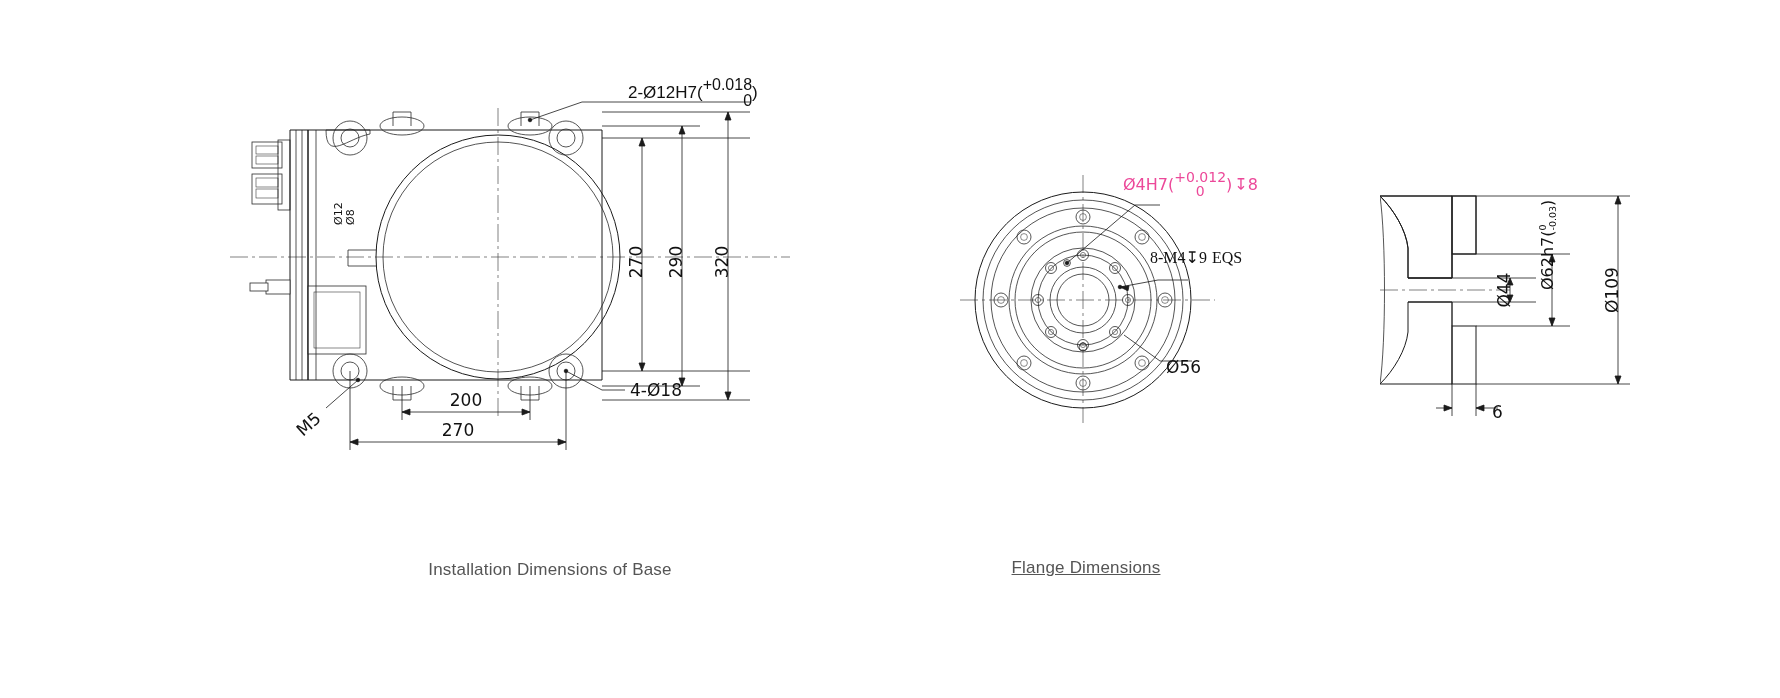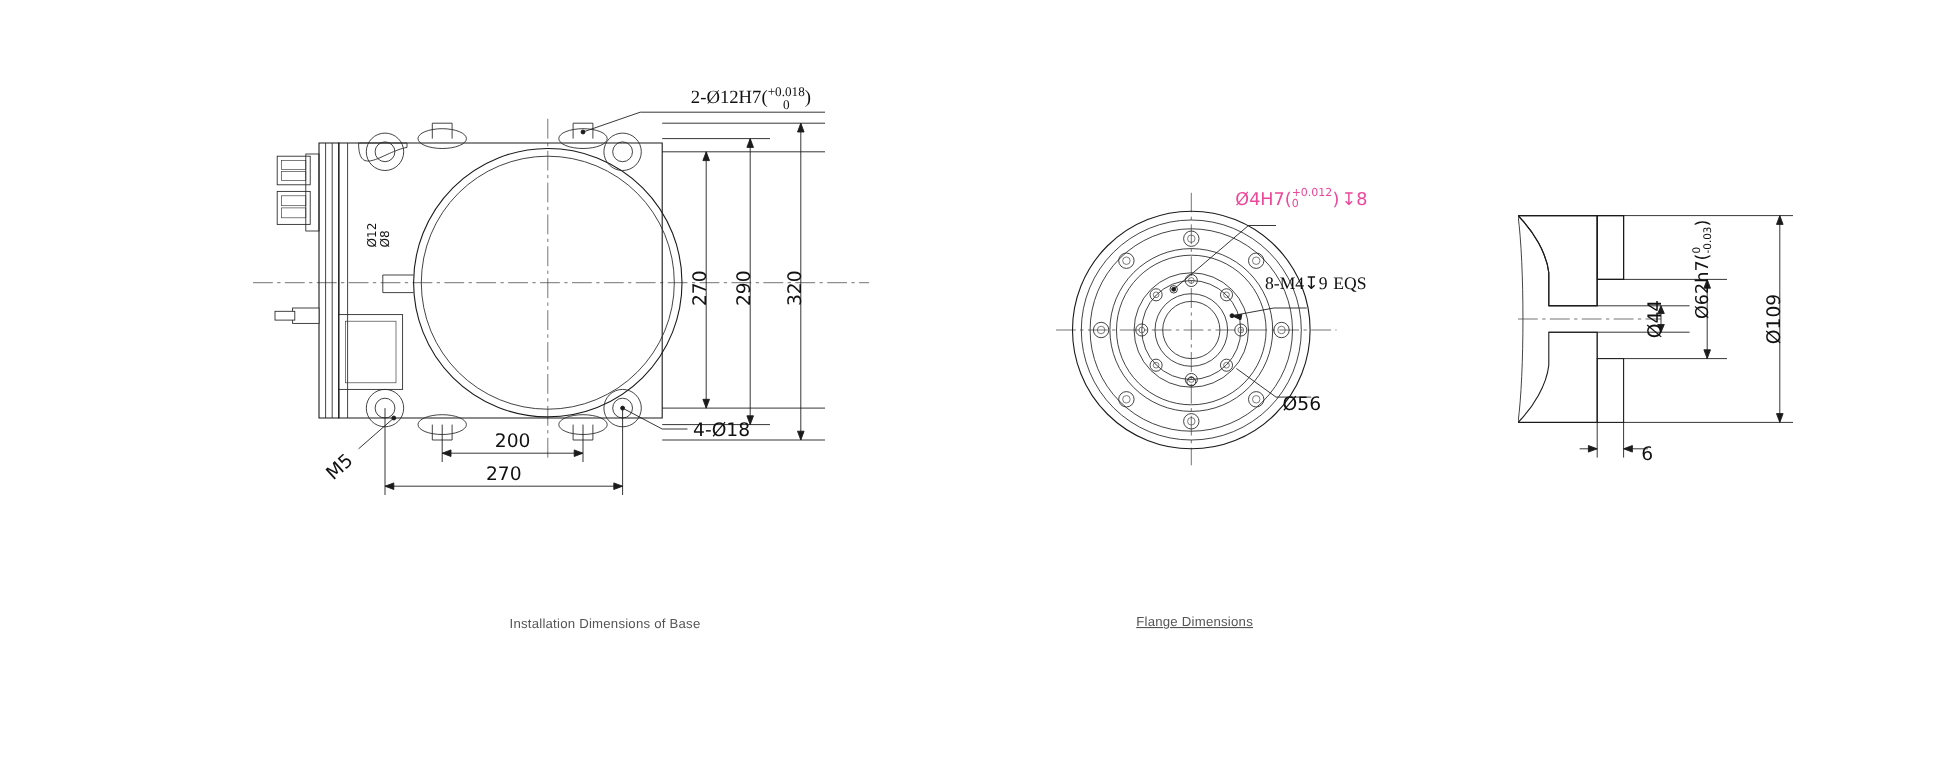--- a/index.html
+++ b/index.html
@@ -19,21 +19,21 @@
     width: 1780px;
     height: 698px;
     background: #ffffff;
   }
   .panel {
     position: absolute;
   }
   .caption {
     position: absolute;
     text-align: center;
-    font-size: 12px;
+    font-size: 17px;
     color: #555555;
     letter-spacing: 0.2px;
     white-space: nowrap;
   }
   svg { display: block; }
   .ln { stroke: #1b1b1b; stroke-width: 1; fill: none; }
   .ln-thin { stroke: #2a2a2a; stroke-width: 0.8; fill: none; }
   .ln-vthin { stroke: #3a3a3a; stroke-width: 0.6; fill: none; }
   .dim { stroke: #1b1b1b; stroke-width: 0.8; fill: none; }
   .center { stroke: #4a4a4a; stroke-width: 0.7; fill: none; stroke-dasharray: 18 4 3 4; }
@@ -175,22 +175,22 @@
         <line x1="372" y1="300" x2="395" y2="300"></line>
         <circle cx="336" cy="281" r="1.8" fill="#1b1b1b"></circle>
 
         <line x1="128" y1="290" x2="96" y2="318"></line>
         <circle cx="128" cy="290" r="1.8" fill="#1b1b1b"></circle>
       </g>
       <text class="txt" x="92" y="330" text-anchor="end" transform="rotate(-42 92 330)">M5</text>
       <text class="txt" x="400" y="306">4-Ø18</text>
     </svg>
 
-    <div style="position:absolute; left:398px; top:-12px; white-space:nowrap; font-family:Liberation Serif, serif; font-size:17px; color:#111;">
-      <span>2-Ø12H7(</span><span style="display:inline-block; vertical-align:middle; line-height:1; text-align:center; font-size:12px; position:relative; top:-1px;">
+    <div style="position:absolute; left:398px; top:-12px; white-space:nowrap; font-family:Liberation Sans, sans-serif; font-size:17px; color:#111;">
+      <span>2-Ø12H7(</span><span style="display:inline-block; vertical-align:middle; line-height:1; text-align:right; font-size:16px; position:relative; top:-1px;">
         <span style="display:block;">+0.018</span>
         <span style="display:block;">0</span>
       </span><span>)</span>
     </div>
   </div>
 
   <div class="caption" style="left:270px; top:560px; width:560px;">Installation Dimensions of Base</div>
 
   <div class="panel" style="left:960px; top:175px; width:260px; height:250px;">
     <svg width="260" height="250" viewBox="0 0 260 250">
@@ -262,21 +262,21 @@
         <circle cx="160" cy="112" r="1.8" fill="#1b1b1b"></circle>
         <path d="M160 112 l9 -1.2 l-1 5 z" fill="#1b1b1b"></path>
 
         <line x1="164" y1="160" x2="200" y2="186"></line>
         <line x1="200" y1="186" x2="232" y2="186"></line>
       </g>
       <text class="txt" x="206" y="198">Ø56</text>
     </svg>
 
     <div style="position:absolute; left:163px; top:-4px; white-space:nowrap; font-family:'DejaVu Sans',sans-serif; font-size:16px; color:#ec4899;">
-      <span>Ø4H7(</span><span style="display:inline-block; vertical-align:middle; line-height:1; text-align:left; font-size:10px; position:relative; top:-1px;">
+      <span>Ø4H7(</span><span style="display:inline-block; vertical-align:middle; line-height:1; text-align:center; font-size:14px; position:relative; top:-1px;">
         <span style="display:block;">+0.012</span>
         <span style="display:block;">0</span>
       </span><span>)</span><span style="padding-left:2px;">↧</span><span>8</span>
     </div>
 
     <div style="position:absolute; left:190px; top:73px; white-space:nowrap; font-family:Liberation Serif, serif; font-size:16px; color:#111;">
       <span>8-M4</span><span>↧</span><span>9</span><span style="padding-left:5px;">EQS</span>
     </div>
   </div>
 

